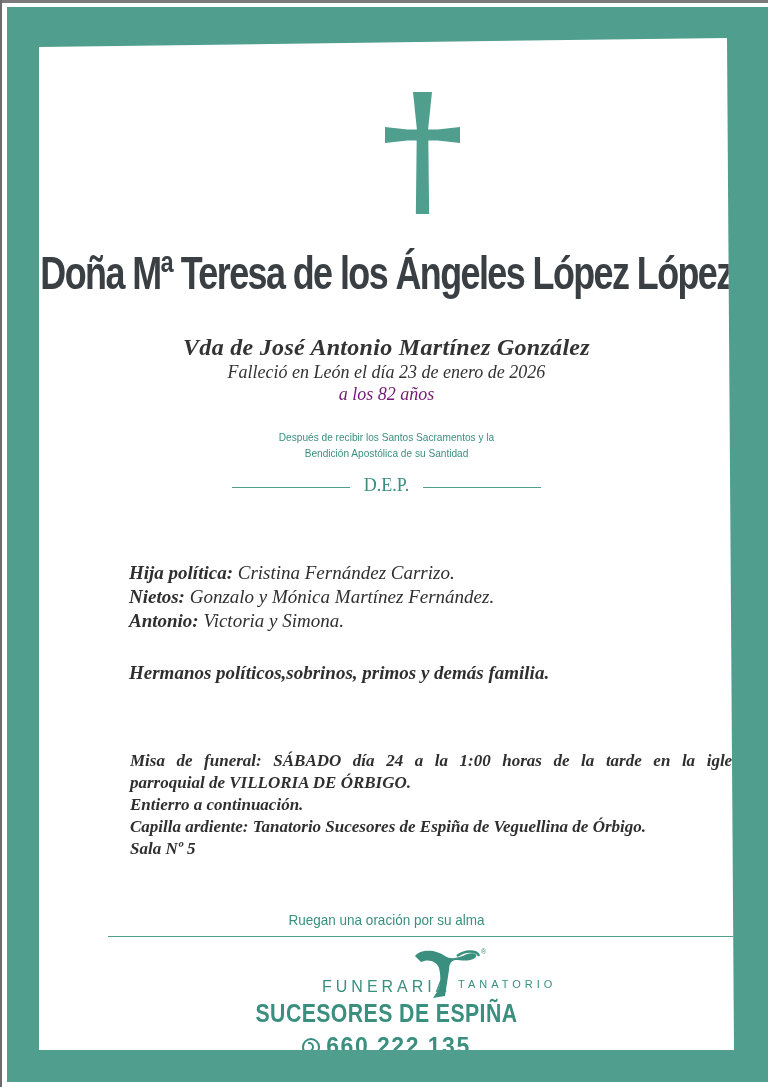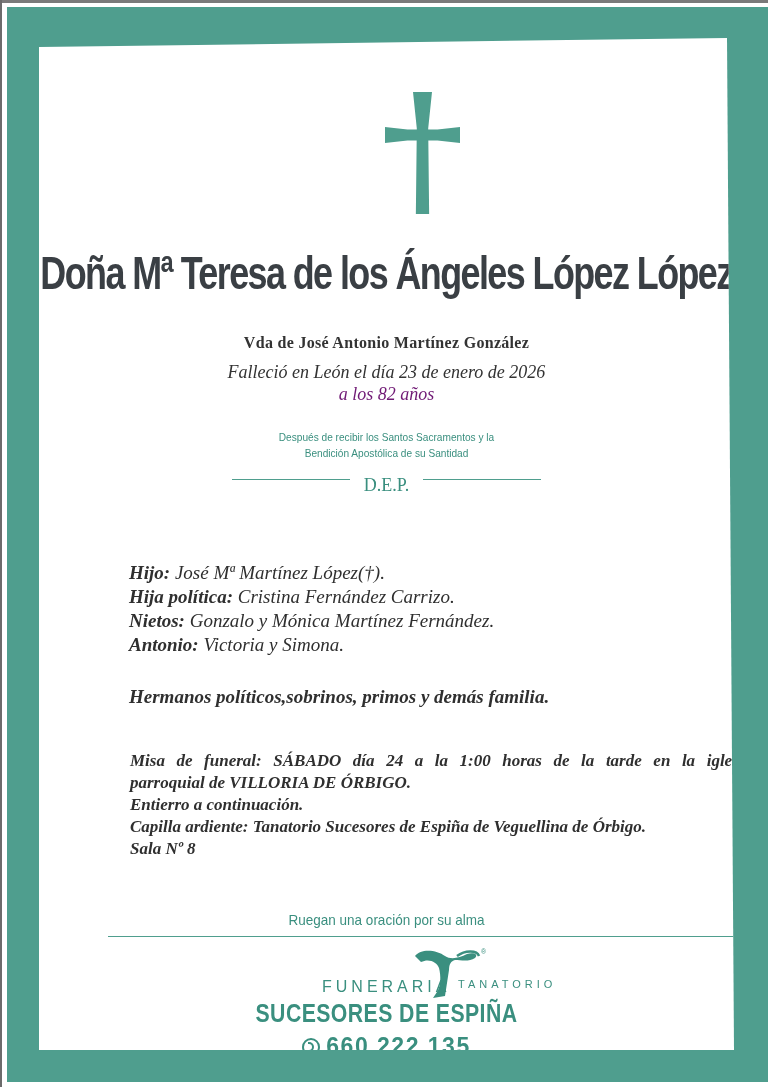--- a/index.html
+++ b/index.html
@@ -36,35 +36,35 @@
     clip-path: polygon(0 5%, 30% 20%, 70% 20%, 100% 5%, 100% 95%, 70% 80%, 30% 80%, 0 95%);
   }
 
   .deceased-name {
     top: 208px; font-family: "Liberation Sans", sans-serif; font-weight: bold;
     font-size: 46px; color: #3a3f44; letter-spacing: -2px;
     transform: scaleX(0.78); transform-origin: center; white-space: nowrap;
     left: -200px; right: -200px;
   }
   .widow-of {
-    top: 296px; font-weight: bold; font-size: 16px; color: #333;
+    top: 296px; font-weight: bold; font-style: italic; font-size: 24px; color: #333;
     letter-spacing: 0.3px;
   }
   .death-info {
     top: 324px; font-style: italic; font-size: 18px; color: #333;
   }
   .age {
     top: 346px; font-style: italic; font-size: 18px; color: #701a75;
   }
   .sacraments {
     top: 391px; font-family: "Liberation Sans", sans-serif; font-size: 11px; color: #3a8f7f;
     line-height: 16px; transform: scaleX(0.92);
   }
   .dep-row {
-    top: 437px; display: flex; justify-content: center; gap: 14px;
+    top: 437px; display: flex; justify-content: center; align-items: center; gap: 14px;
   }
   .dep-line { width: 118px; height: 1px; background: #4f9e8e; margin-top: 4px; }
   .dep-text { font-size: 18px; color: #3a8f7f; }
 
   .family {
     left: 90px; top: 523px; font-style: italic; font-size: 19px; color: #2f2f2f; line-height: 24px;
   }
   .family .row { white-space: nowrap; }
   .family .role { font-weight: bold; }
   .family .names { font-weight: normal; }
@@ -140,33 +140,32 @@
     <div>Bendición Apostólica de su Santidad</div>
   </div>
 
   <div class="abs center dep-row">
     <div class="dep-line"></div>
     <div class="dep-text">D.E.P.</div>
     <div class="dep-line"></div>
   </div>
 
   <div class="abs family">
-    <div class="row"><span class="role">Hijo:</span><span class="names"> José Mª Martínez López(†).</span></div>
     <div class="row"><span class="role">Hija política:</span><span class="names"> Cristina Fernández Carrizo.</span></div>
     <div class="row"><span class="role">Nietos:</span><span class="names"> Gonzalo y Mónica Martínez Fernández.</span></div>
     <div class="row"><span class="role">Antonio:</span><span class="names"> Victoria y Simona.</span></div>
     <div class="row last"><span class="role">Hermanos políticos,sobrinos, primos y demás familia.</span><span class="names"></span></div>
   </div>
 
   <div class="abs funeral">
     <div class="row justify">Misa de funeral: SÁBADO día 24 a la 1:00 horas de la tarde en la iglesia</div>
     <div class="row">parroquial de VILLORIA DE ÓRBIGO.</div>
     <div class="row">Entierro a continuación.</div>
     <div class="row">Capilla ardiente: Tanatorio Sucesores de Espiña de Veguellina de Órbigo.</div>
-    <div class="row">Sala Nº 8</div>
+    <div class="row">Sala Nº 5</div>
   </div>
 
   <div class="abs center prayer">Ruegan una oración por su alma</div>
   <div class="abs footer-rule"></div>
 
   <svg class="abs logo" viewBox="0 0 80 58">
     <path d="M8 10 C 14 2, 30 4, 38 10 C 44 14, 52 12, 60 8 C 66 6, 72 8, 68 12 C 62 16, 54 14, 48 14 C 44 15, 42 18, 42 24 L 38 50 L 26 52 L 30 46 C 34 40, 34 30, 32 22 C 30 16, 22 12, 14 16 Z" fill="#3a8f7f"></path>
     <path d="M50 10 C 58 4, 70 4, 72 10" stroke="#3a8f7f" stroke-width="2.5" fill="none"></path>
     <text x="74" y="8" font-size="7" fill="#3a8f7f" font-family="Liberation Sans, sans-serif">®</text>
   </svg>

